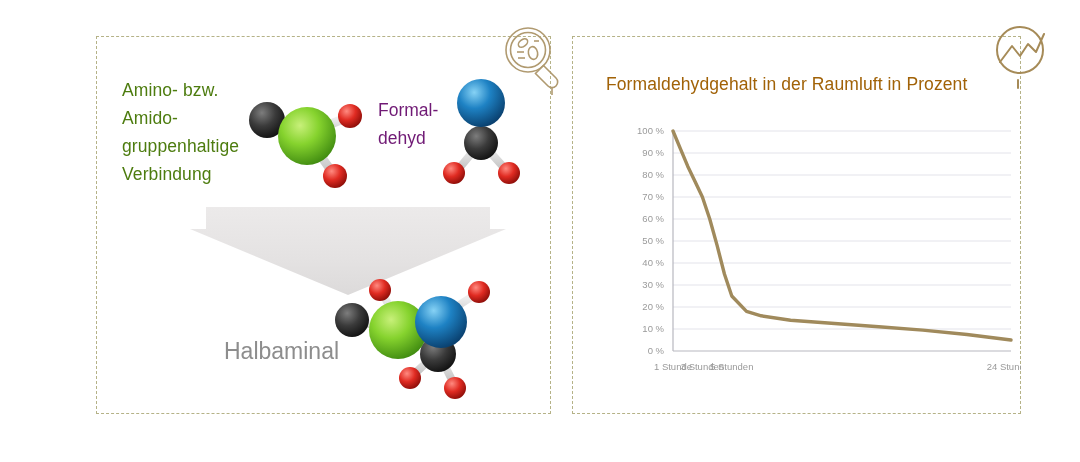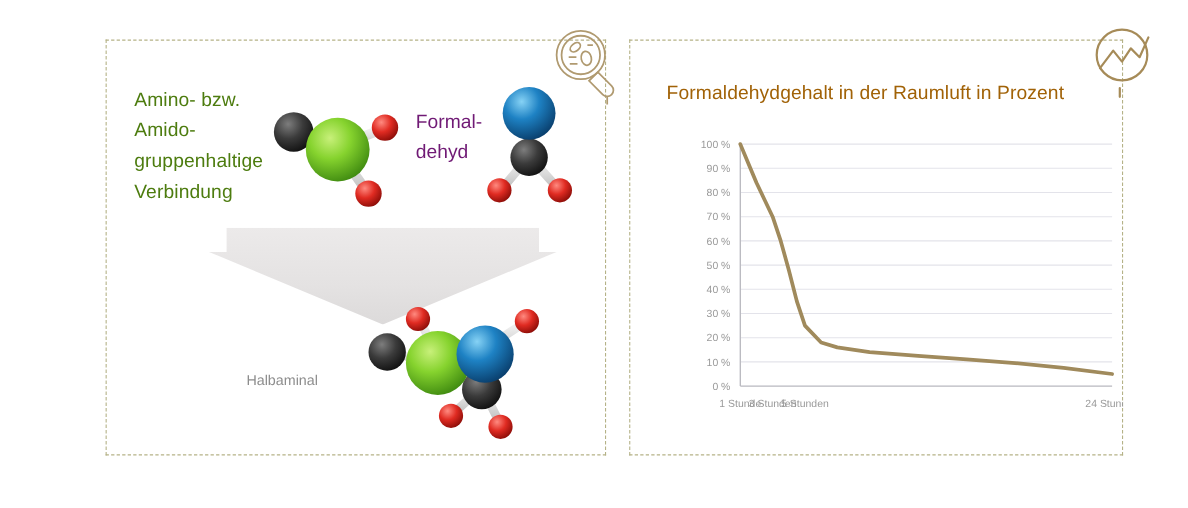--- a/index.html
+++ b/index.html
@@ -32,21 +32,21 @@
     position:absolute;left:122px;top:76px;width:180px;
     font-size:17.5px;line-height:28px;color:#4d7c0f;
     letter-spacing:.1px;
   }
   #label-formaldehyd{
     position:absolute;left:378px;top:96px;width:110px;
     font-size:17.5px;line-height:28px;color:#701a75;
   }
   #label-halbaminal{
     position:absolute;left:224px;top:338px;
-    font-size:13px;color:#8d8d8d;
+    font-size:23px;color:#8d8d8d;
   }
 
   
   #arrow-down{position:absolute;left:188px;top:207px;width:320px;height:88px;}
 
   
   .molecule{position:absolute;}
   #mol-amino{left:231px;top:84px;width:140px;height:112px;}
   #mol-formaldehyd{left:436px;top:70px;width:92px;height:118px;}
   #mol-halbaminal{left:324px;top:272px;width:190px;height:130px;}

